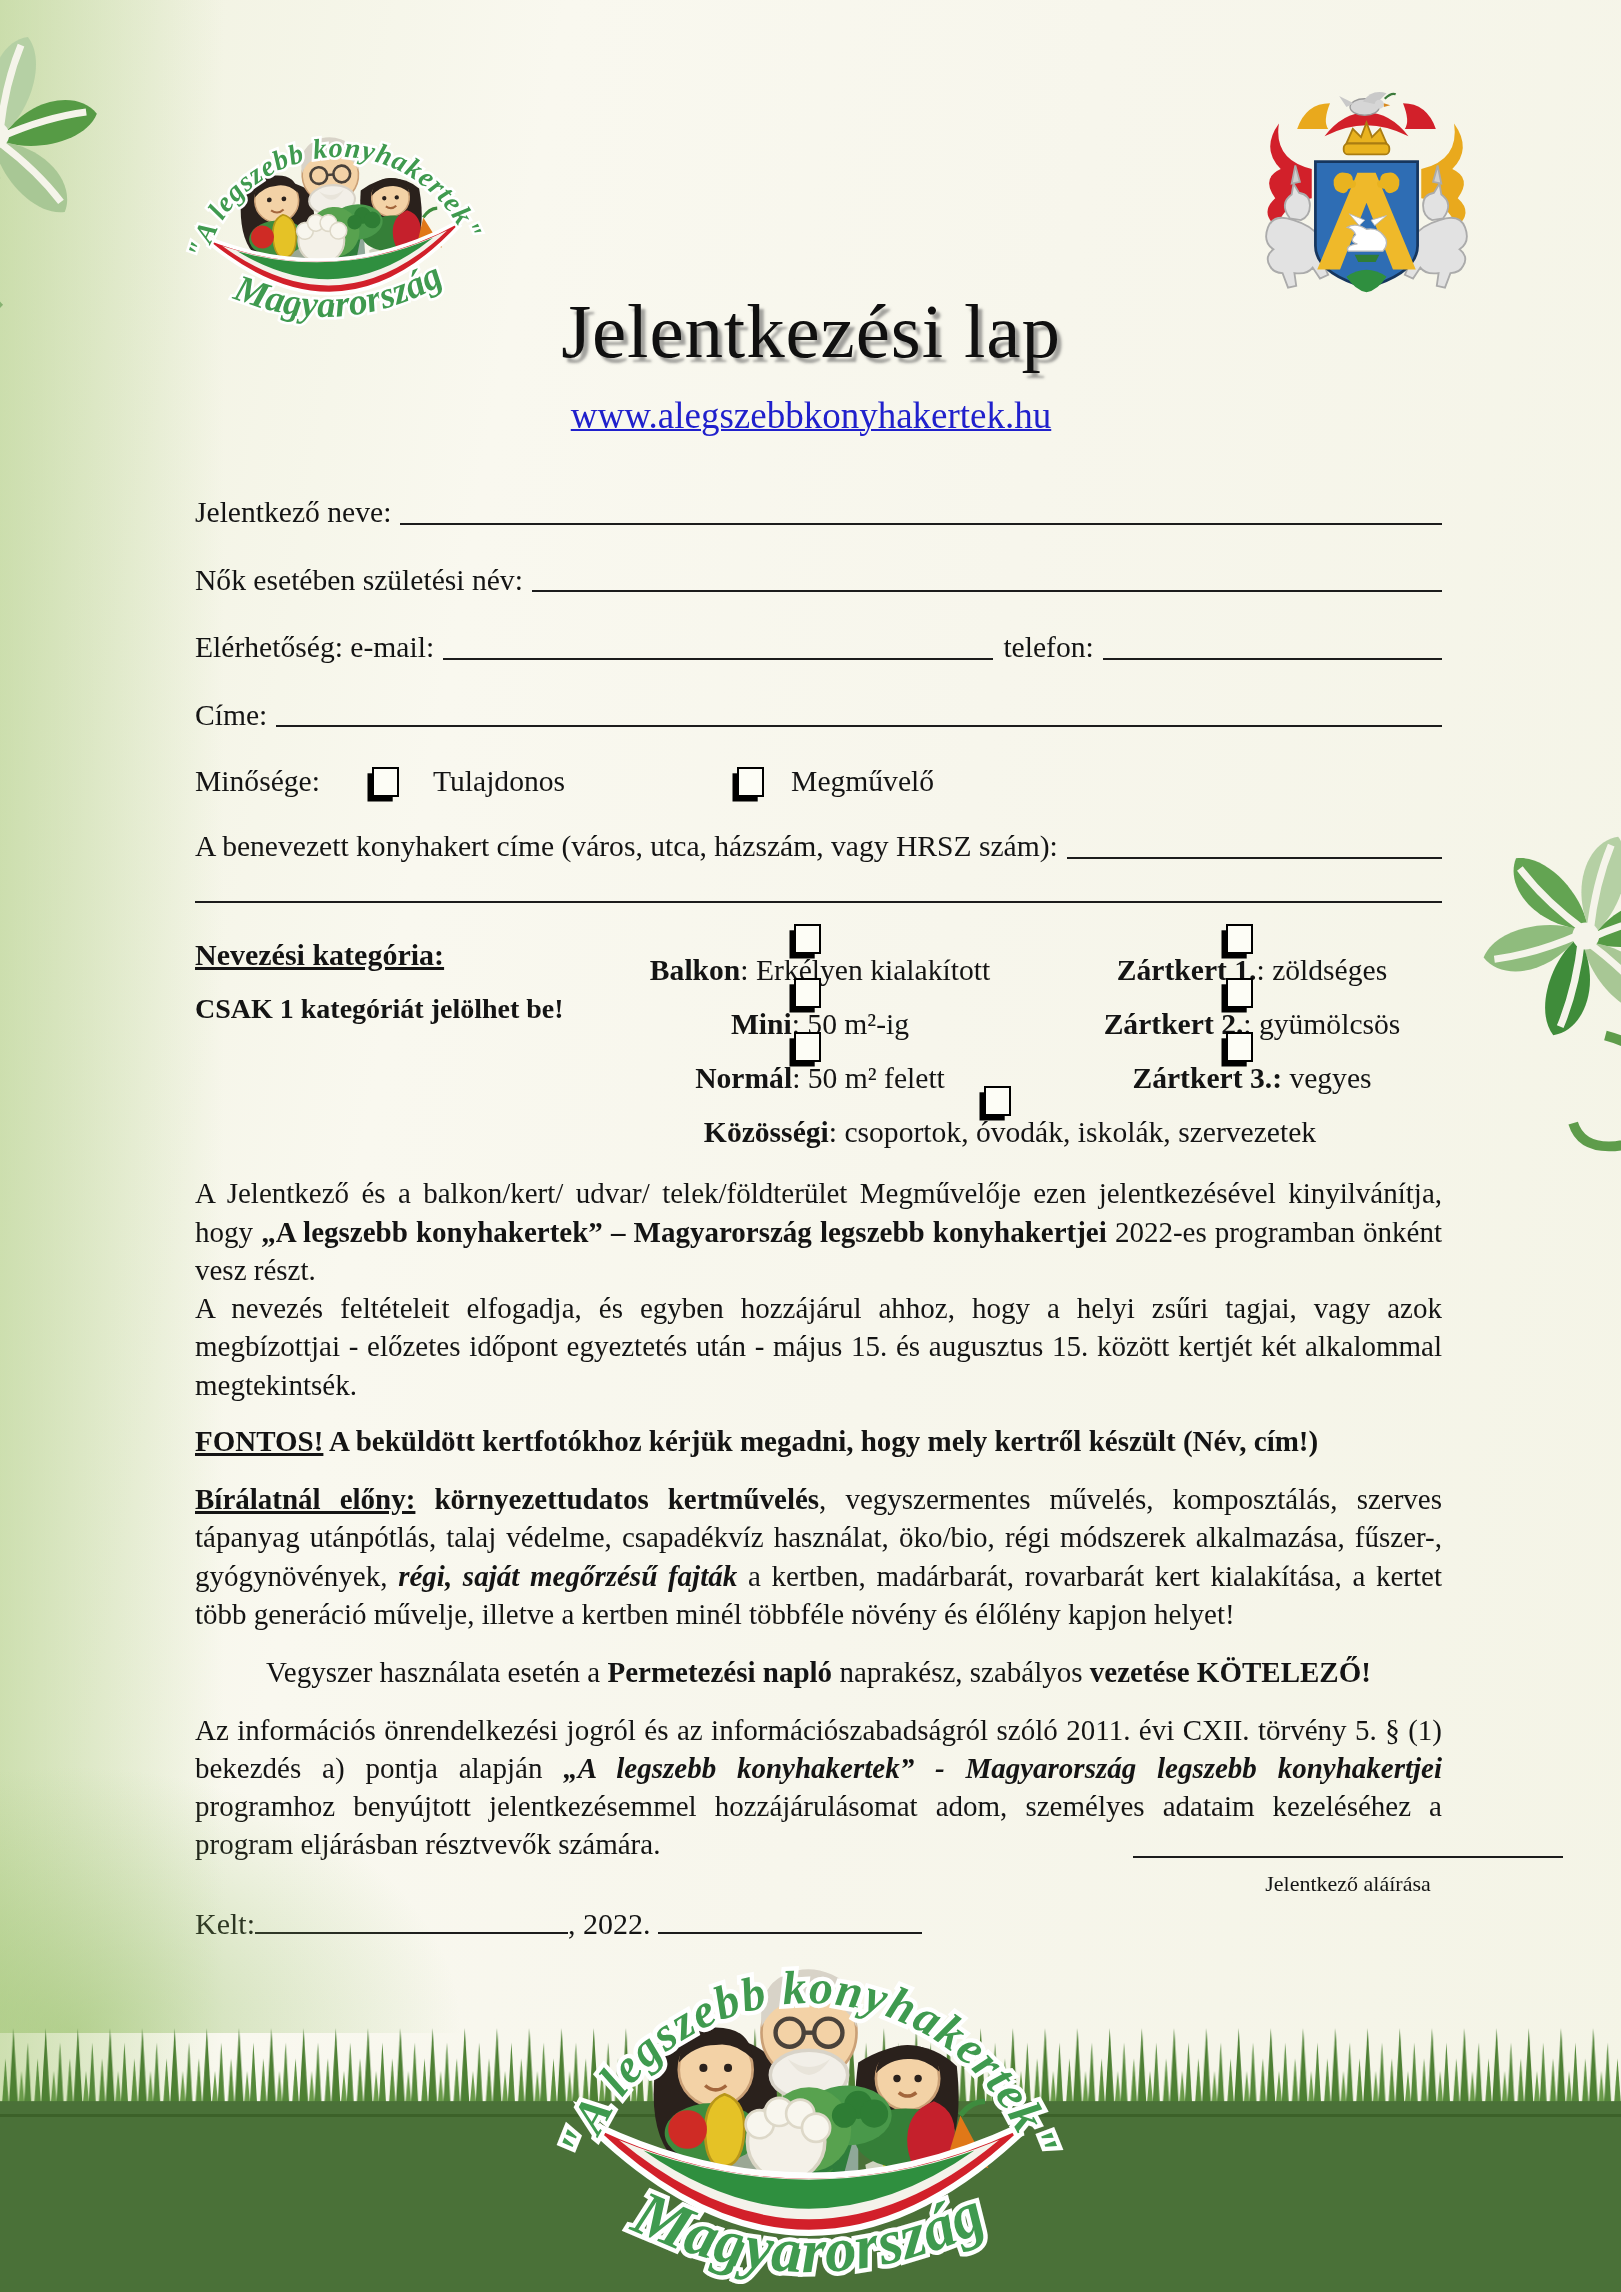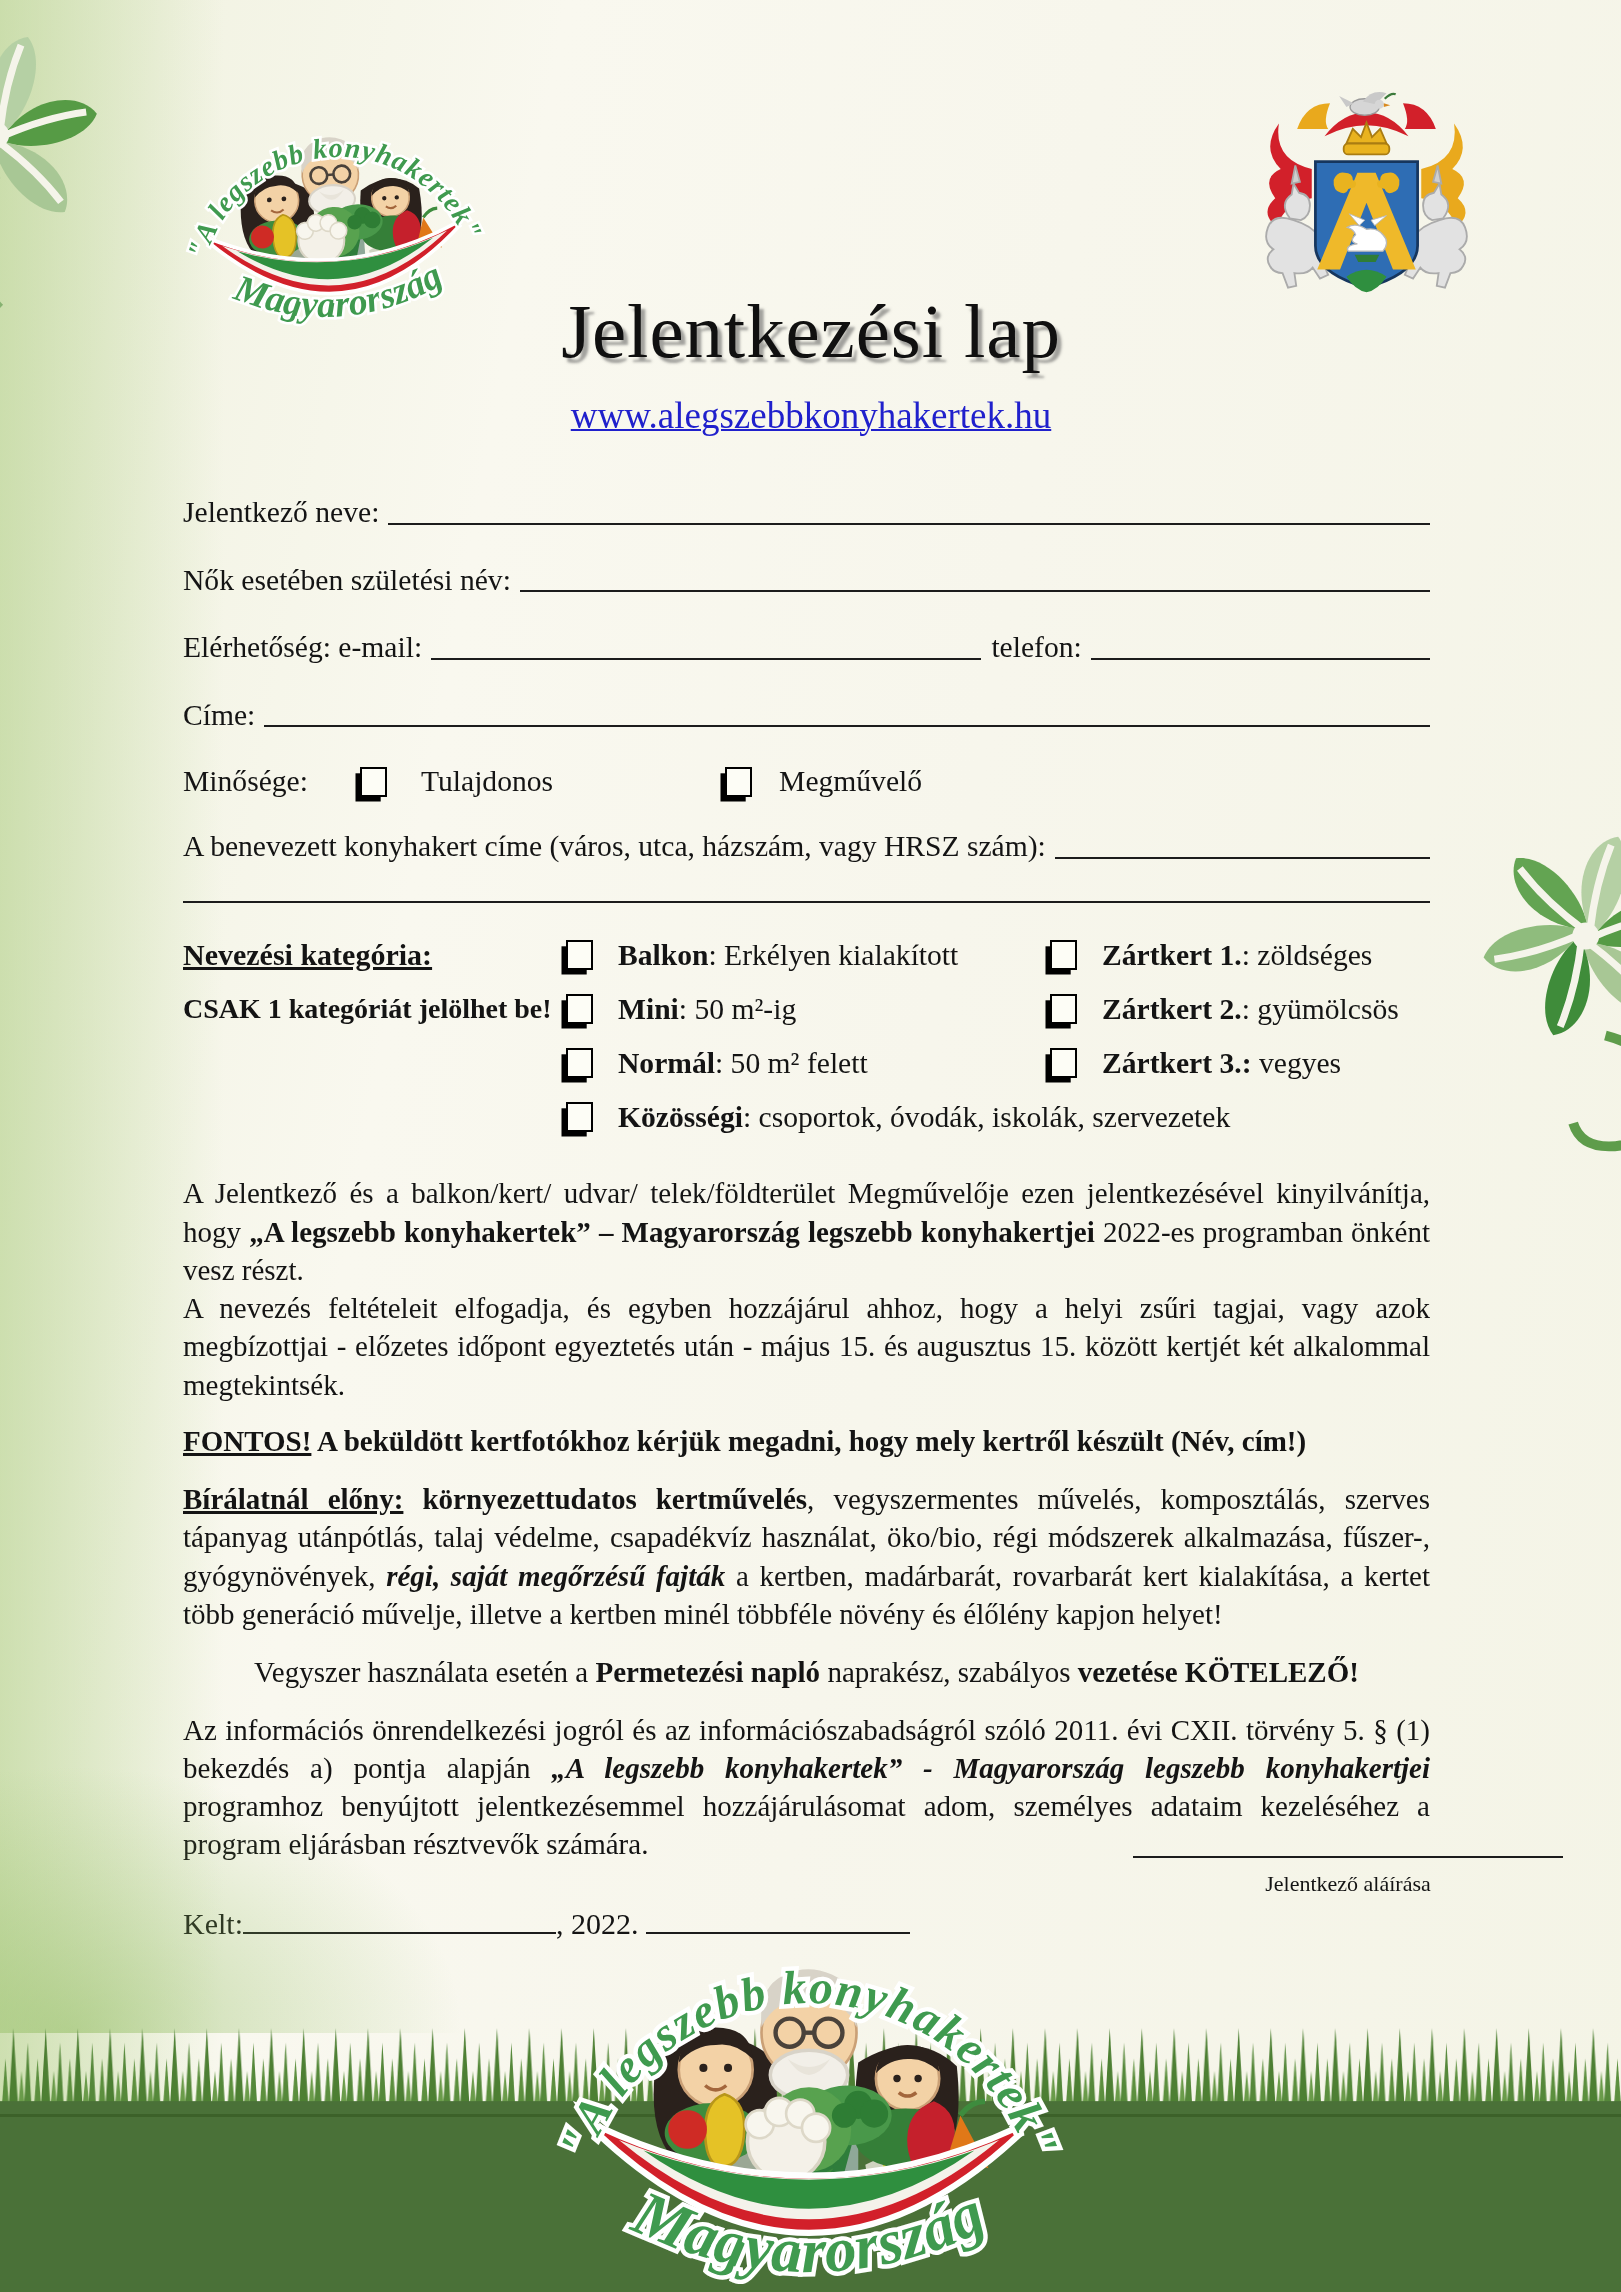--- a/index.html
+++ b/index.html
@@ -18,21 +18,21 @@
   .coat { position:absolute; left:1257px; top:81px; width:219px; height:229px; }
 
   
   .header { position:absolute; left:0; top:291px; width:100%; text-align:center; }
   .title { font-size:77px; letter-spacing:0.9px; color:#101010;
     text-shadow:4.5px 4.5px 2.7px rgba(90,90,90,.55); line-height:1.05; }
   .site { display:inline-block; margin-top:5.4px; font-size:37px; color:#2020cc;
     text-decoration:underline; text-decoration-thickness:2.2px; }
 
   
-  .flow { position:absolute; left:183px; top:491px; width:1247px; font-size:29.6px; }
+  .flow { position:absolute; left:195px; top:491px; width:1247px; font-size:29.6px; }
   .frow { display:flex; align-items:flex-end; height:38px; margin-bottom:29.6px; }
   .flabel { white-space:nowrap; }
   .fline { flex:1; border-bottom:2.1px solid #1c1c1c; height:0; margin-left:9px; margin-bottom:4.5px; }
   .fline.email { flex:1.62; }
   .fline.phone { flex:1; }
   .plabel { white-space:nowrap; margin-left:10.7px; }
 
   .cb { display:inline-block; width:23px; height:26px; border:2.7px solid #000; background:#fdfdf6;
     box-shadow:-5.4px 5.4px 0 -0.9px #000; flex:0 0 auto; }
   .qrow { display:flex; align-items:center; height:41px; }
@@ -40,21 +40,21 @@
   .qrow .cb + span { margin-left:34px; }
   .qrow .cb.second { margin-left:172px; }
 
   .grow { display:flex; align-items:flex-end; height:38px; margin-top:23px; }
   .fullline { border-bottom:2.1px solid #1c1c1c; height:0; margin-top:38px; }
 
   .cats { display:grid; grid-template-columns:383px 484px 1fr;
     grid-template-rows:repeat(4,54px); align-items:center; margin-top:25px; }
   .cat-head { grid-area:1/1; font-weight:bold; font-size:30px; text-decoration:underline; text-decoration-thickness:2.7px; }
   .cat-note { grid-area:2/1; font-weight:bold; font-size:28px; }
-  .citem { display:flex; align-items:center; }
+  .citem { display:flex; align-items:center;flex-direction:column; }
   .citem .cb { margin-right:25px; }
   .b { font-weight:bold; }
   .bi { font-weight:bold; font-style:italic; }
   .bu { font-weight:bold; text-decoration:underline; text-decoration-thickness:2.7px; }
   .p11{grid-area:1/2;} .p12{grid-area:2/2;} .p13{grid-area:3/2;} .p14{grid-area:4/2/5/4;}
   .p21{grid-area:1/3;} .p22{grid-area:2/3;} .p23{grid-area:3/3;}
 
   .para { margin:30px 0 0 0; text-align:justify; line-height:1.32; font-size:29px; }
   .para.tight { margin-top:21.5px; }
   .single { margin:21.5px 0 0 0; font-size:29px; }

